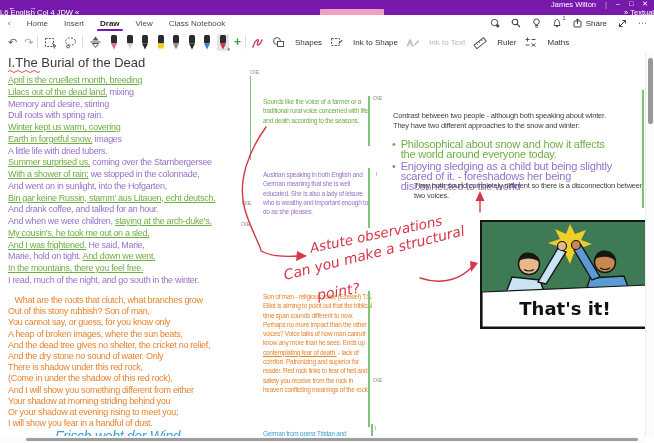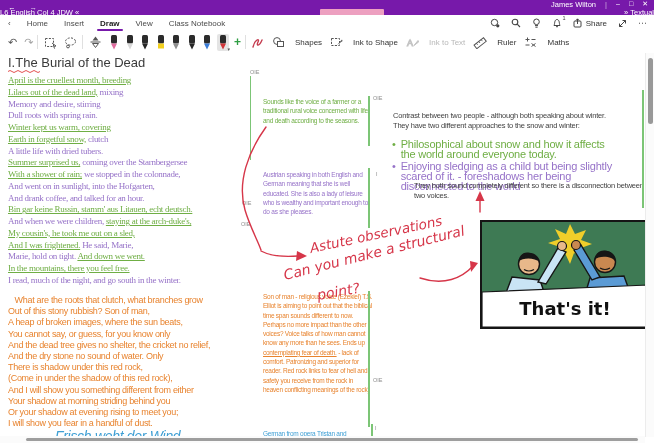--- a/index.html
+++ b/index.html
@@ -51,21 +51,21 @@
   .page-title{position:absolute;left:8px;top:2px;font-size:13px;color:#3a3a3a;}
   .g{color:#6FAE44;}
   .p{color:#9672C8;}
   .o{color:#E8832E;}
   .b{color:#3E9FD4;}
   .u{text-decoration:underline;}
   .i{font-style:italic;}
   .poem{position:absolute;font-size:9px;letter-spacing:-0.3px;}
   .poem .line{white-space:pre;height:11.75px;line-height:11.75px;}
   .poem2 .line{height:11.2px;line-height:11.2px;}
-  #poem1{left:8px;top:22px;font-family:Liberation Serif, serif;}
+  #poem1{left:8px;top:22px;}
   #poem2{left:8px;top:242px;}
   .frisch{position:absolute;left:55px;top:375px;font-size:14px;letter-spacing:-0.3px;}
   .note{position:absolute;font-size:6.5px;letter-spacing:-0.25px;line-height:9.3px;}
   #note1{left:263px;top:44px;width:107px;}
   #note2{left:263px;top:117px;width:107px;}
   #note3{left:263px;top:239px;width:110px;}
   #note4{left:263px;top:376px;width:160px;}
   .rightcol{position:absolute;left:393px;top:58px;width:250px;font-size:7.5px;letter-spacing:-0.2px;line-height:10.4px;color:#3f3f3f;}
   .bullets{position:absolute;left:392px;top:86px;width:228px;font-size:11px;letter-spacing:-0.2px;line-height:10px;}
   .bullet{display:flex;margin-bottom:1.5px;}
@@ -307,39 +307,39 @@
     <svg class="abs" style="left:8px;top:16px;" width="32" height="4">
       <path d="M0,2.5 Q2,0.5 4,2.5 T8,2.5 T12,2.5 T16,2.5 T20,2.5 T24,2.5 T28,2.5 T32,2.5" fill="none" stroke="#e03d3d" stroke-width="0.9"></path>
     </svg>
 
     <div id="poem1" class="poem">
         <div class="line"><span class="seg g u">April is the cruellest month, breeding</span></div>
         <div class="line"><span class="seg g u">Lilacs out of the dead land,</span><span class="seg p"> mixing</span></div>
         <div class="line"><span class="seg p">Memory and desire, stirring</span></div>
         <div class="line"><span class="seg p">Dull roots with spring rain.</span></div>
         <div class="line"><span class="seg g u">Winter kept us warm, covering</span></div>
-        <div class="line"><span class="seg g u">Earth in forgetful snow,</span><span class="seg p"> clutch</span></div>
+        <div class="line"><span class="seg g u">Earth in forgetful snow,</span><span class="seg p"> images</span></div>
         <div class="line"><span class="seg p">A little life with dried tubers.</span></div>
         <div class="line"><span class="seg g u">Summer surprised us,</span><span class="seg p"> coming over the Starnbergersee</span></div>
         <div class="line"><span class="seg g u">With a shower of rain;</span><span class="seg p"> we stopped in the colonnade,</span></div>
         <div class="line"><span class="seg p">And went on in sunlight, into the Hofgarten,</span></div>
+        <div class="line"><span class="seg g u">Bin gar keine Russin, stamm' aus Litauen, echt deutsch.</span></div>
         <div class="line"><span class="seg p">And drank coffee, and talked for an hour.</span></div>
-        <div class="line"><span class="seg g u">Bin gar keine Russin, stamm' aus Litauen, echt deutsch.</span></div>
         <div class="line"><span class="seg p">And when we were children, </span><span class="seg g u">staying at the arch-duke's,</span></div>
         <div class="line"><span class="seg g u">My cousin's, he took me out on a sled,</span></div>
         <div class="line"><span class="seg g u">And I was frightened.</span><span class="seg p"> He said, Marie,</span></div>
         <div class="line"><span class="seg p">Marie, hold on tight. </span><span class="seg g u">And down we went.</span></div>
         <div class="line"><span class="seg g u">In the mountains, there you feel free.</span></div>
         <div class="line"><span class="seg p">I read, much of the night, and go south in the winter.</span></div>
       </div>
     <div id="poem2" class="poem poem2">
         <div class="line"><span class="seg o">   What are the roots that clutch, what branches grow</span></div>
         <div class="line"><span class="seg o">Out of this stony rubbish? Son of man,</span></div>
+        <div class="line"><span class="seg o">You cannot say, or guess, for you know only</span></div>
         <div class="line"><span class="seg o">A heap of broken images, where the sun beats,</span></div>
-        <div class="line"><span class="seg o">You cannot say, or guess, for you know only</span></div>
         <div class="line"><span class="seg o">And the dead tree gives no shelter, the cricket no relief,</span></div>
         <div class="line"><span class="seg o">And the dry stone no sound of water. Only</span></div>
         <div class="line"><span class="seg o">There is shadow under this red rock,</span></div>
         <div class="line"><span class="seg o">(Come in under the shadow of this red rock),</span></div>
         <div class="line"><span class="seg o">And I will show you something different from either</span></div>
         <div class="line"><span class="seg o">Your shadow at morning striding behind you</span></div>
         <div class="line"><span class="seg o">Or your shadow at evening rising to meet you;</span></div>
         <div class="line"><span class="seg o">I will show you fear in a handful of dust.</span></div>
       </div>
     <div class="frisch b u i">Frisch weht der Wind</div>

